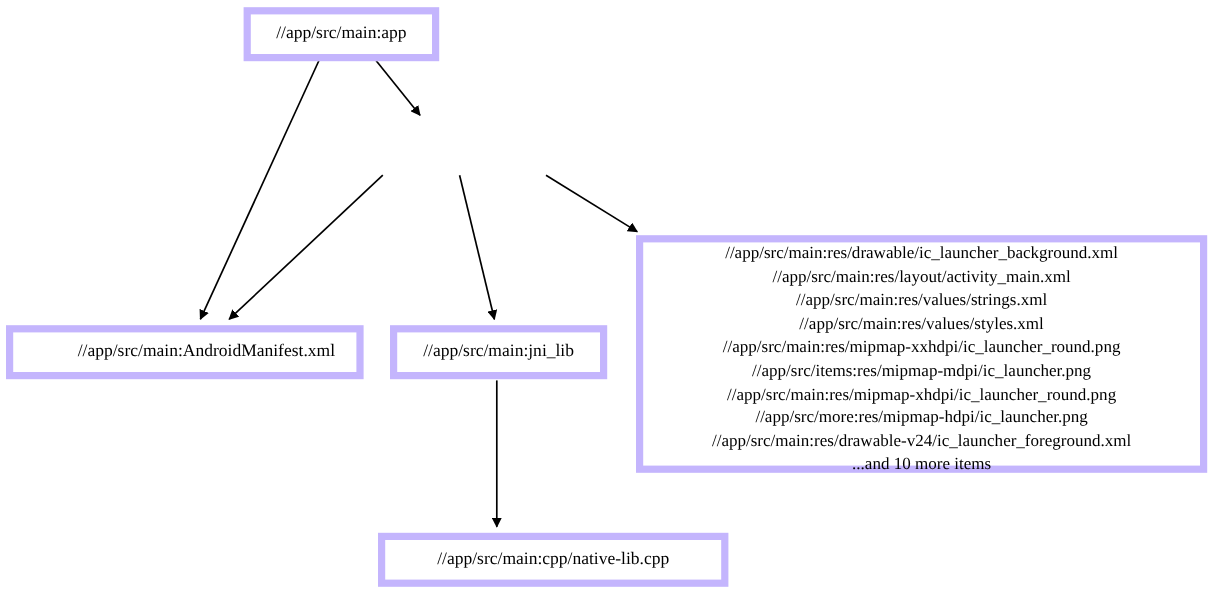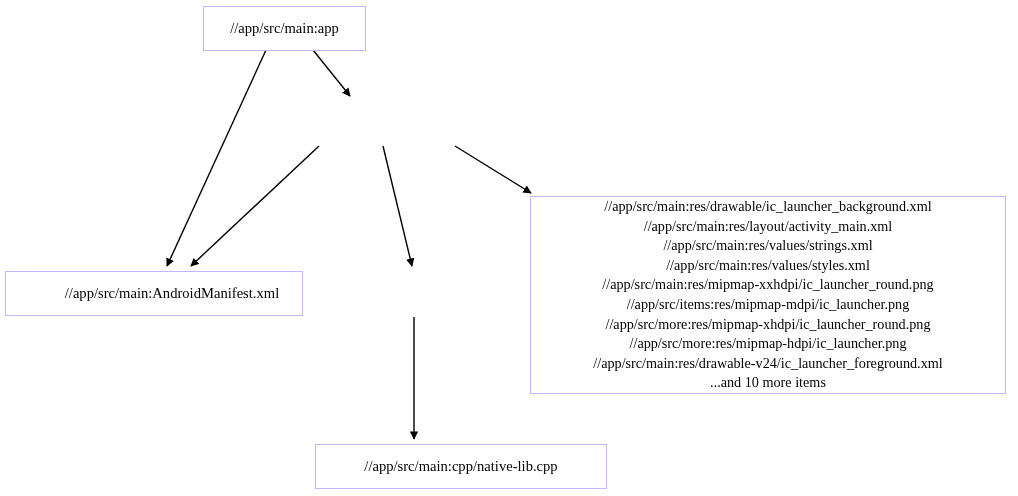--- a/index.html
+++ b/index.html
@@ -22,21 +22,21 @@
     position: absolute;
     left: 0;
     top: 0;
     width: 1018px;
     height: 496px;
     pointer-events: none;
   }
   .node {
     position: absolute;
     box-sizing: border-box;
-    border: 1px solid #c4b5fd;
+    border: 6px solid #c4b5fd;
     background: #ffffff;
     display: flex;
     align-items: center;
     justify-content: center;
     text-align: center;
     color: #000000;
     font-family: "Liberation Serif", "DejaVu Serif", serif;
     font-size: 14.6px;
     line-height: 1.0;
     white-space: pre;
@@ -79,29 +79,32 @@
 
   <div class="node" style="left:203px; top:6px; width:163px; height:45px;">
     <span class="node-label">//app/src/main:app</span>
   </div>
 
 
   <div class="node" style="left:5px; top:271px; width:298px; height:45px;padding-left:36px;">
     <span class="node-label">//app/src/main:AndroidManifest.xml</span>
   </div>
 
+  <div class="node" style="left:325px; top:271px; width:181px; height:45px;">
+    <span class="node-label">//app/src/main:jni_lib</span>
+  </div>
 
   <div class="node node-multiline" style="left:530px; top:196px; width:476px; height:198px; flex-direction:column; justify-content:space-between;">
     <span class="node-label">//app/src/main:res/drawable/ic_launcher_background.xml</span>
     <span class="node-label">//app/src/main:res/layout/activity_main.xml</span>
     <span class="node-label">//app/src/main:res/values/strings.xml</span>
     <span class="node-label">//app/src/main:res/values/styles.xml</span>
     <span class="node-label">//app/src/main:res/mipmap-xxhdpi/ic_launcher_round.png</span>
     <span class="node-label">//app/src/items:res/mipmap-mdpi/ic_launcher.png</span>
-    <span class="node-label">//app/src/more:res/mipmap-xhdpi/ic_launcher_round.png</span>
+    <span class="node-label">//app/src/main:res/mipmap-xhdpi/ic_launcher_round.png</span>
     <span class="node-label">//app/src/more:res/mipmap-hdpi/ic_launcher.png</span>
     <span class="node-label">//app/src/main:res/drawable-v24/ic_launcher_foreground.xml</span>
     <span class="node-label">...and 10 more items</span>
   </div>
 
   <div class="node" style="left:280px; top:444px; width:292px; height:45px;margin-left:35px;">
     <span class="node-label">//app/src/main:cpp/native-lib.cpp</span>
   </div>
 
 </div>

